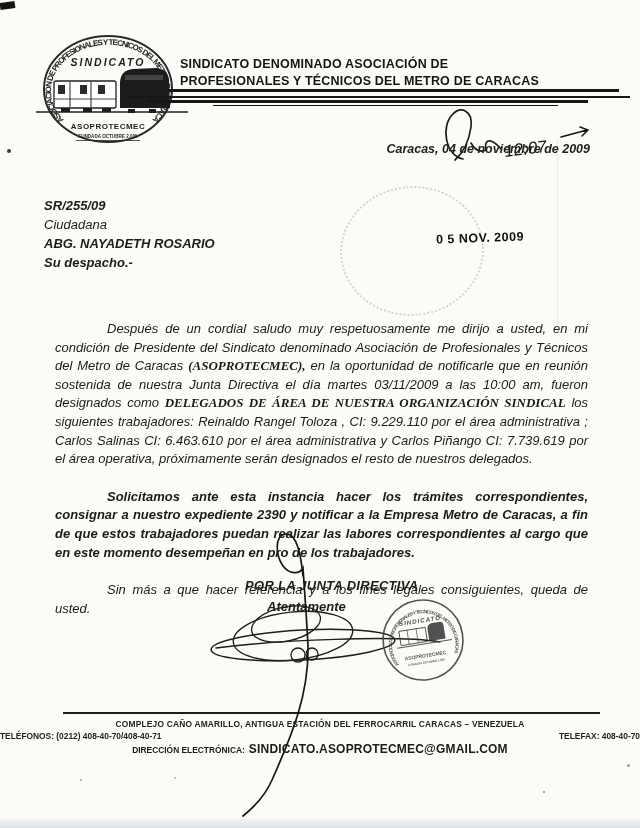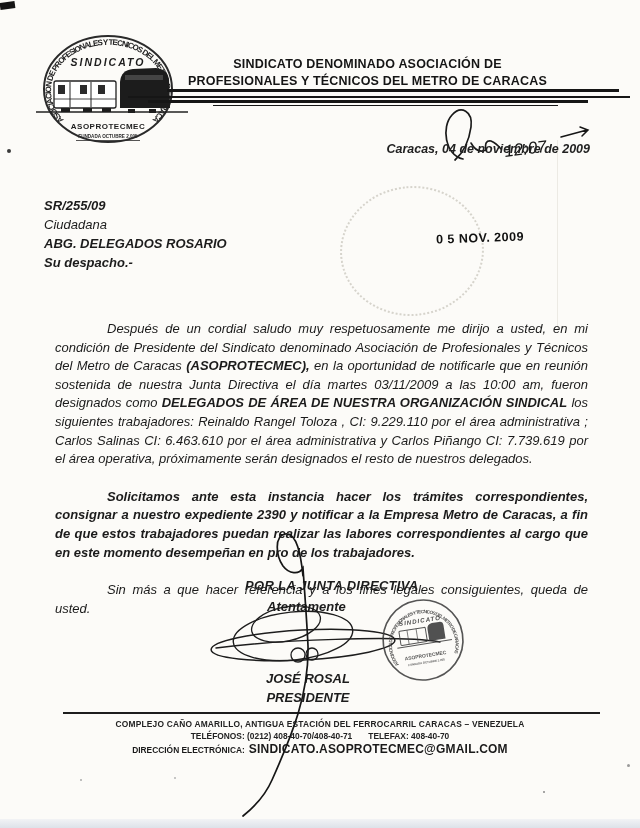--- a/index.html
+++ b/index.html
@@ -8,21 +8,21 @@
     width:640px;height:828px;
     background:#fcfbf8;
     overflow:hidden;
     font-family:"Liberation Sans",sans-serif;
     color:#1c1c1c;
   }
   
   .logo-svg{position:absolute;left:28px;top:24px;width:160px;height:132px;}
   .title-block{
     position:absolute;left:180px;top:56px;width:375px;
-    text-align:center;font-weight:bold;font-size:12.5px;line-height:16.5px;
+    text-align:left;font-weight:bold;font-size:12.5px;line-height:16.5px;
     letter-spacing:.2px;color:#151515;
   }
   .hrule{position:absolute;background:#161616;}
   .rule1{left:167px;top:89px;width:452px;height:2.5px;}
   .rule2{left:128px;top:96px;width:502px;height:2px;}
   .rule3{left:148px;top:100px;width:440px;height:2.5px;}
   .rule4{left:213px;top:105px;width:345px;height:1.3px;}
   .hand-time{position:absolute;left:415px;top:106px;width:190px;height:62px;}
   .date-line{
     position:absolute;right:50px;top:142px;width:300px;text-align:right;
@@ -42,38 +42,38 @@
     font-weight:bold;font-size:12.5px;letter-spacing:.5px;color:#101010;
     transform:rotate(-2deg);white-space:nowrap;
   }
   
   .body-text{
     position:absolute;left:55px;top:320px;width:533px;
     font-style:italic;font-size:13px;line-height:18.6px;
     text-align:justify;color:#1b1b1b;
   }
   .body-text p{margin:0 0 19px 0;text-indent:52px;}
-  .body-text .bold{font-weight:bold;}
+  .body-text .bold{font-weight:bold;font-family:Liberation Serif, serif;}
   .p-bold{font-weight:bold;}
   
   .por-junta{position:absolute;left:245px;top:578px;font-weight:bold;font-style:italic;font-size:13px;letter-spacing:.3px;}
   .atent{position:absolute;left:267px;top:599px;font-weight:bold;font-style:italic;font-size:13px;}
   .sig-svg{position:absolute;left:198px;top:598px;width:250px;height:95px;}
   .round-stamp{position:absolute;left:380px;top:597px;width:86px;height:86px;transform:rotate(-9deg);opacity:.88;}
   .sig-name{
     position:absolute;left:258px;top:669px;width:100px;text-align:center;
     font-weight:bold;font-style:italic;font-size:13px;line-height:19px;
   }
   
   .pen-svg{position:absolute;left:225px;top:528px;width:100px;height:292px;z-index:5;}
   
   .footer{position:absolute;left:0;top:712px;width:640px;}
   .footer-line{position:absolute;left:63px;top:0;width:537px;height:1.6px;background:#1d1d1d;}
   .f1{position:absolute;left:0;top:7px;width:640px;text-align:center;font-weight:bold;font-size:8.4px;letter-spacing:.2px;color:#222;}
-  .f2{position:absolute;left:0;top:19px;width:640px;display:flex;justify-content:center;gap:16px;font-weight:bold;font-size:8.4px;color:#222;}
+  .f2{position:absolute;left:0;top:19px;width:640px;display:flex;justify-content:space-between;gap:16px;font-weight:bold;font-size:8.4px;color:#222;}
   .f3{position:absolute;left:0;top:30px;width:640px;display:flex;justify-content:center;align-items:baseline;gap:4px;color:#1a1a1a;}
   .f3 .lbl{font-weight:bold;font-size:8.4px;}
   .f3 .email{font-weight:bold;font-size:12px;letter-spacing:.2px;}
   
   .corner-mark{position:absolute;left:0;top:2px;width:15px;height:7px;background:#151515;transform:rotate(-8deg);}
   .left-dot{position:absolute;left:7px;top:149px;width:4px;height:4px;background:#3a3a3a;border-radius:50%;}
   .speck{position:absolute;border-radius:50%;}
   .sp1{left:543px;top:791px;width:2px;height:2px;background:#8a8a8a;}
   .sp2{left:627px;top:764px;width:3px;height:3px;background:#9a9a9a;}
   .sp3{left:80px;top:779px;width:2px;height:2px;background:#ababab;}
@@ -142,21 +142,21 @@
     <path d="M 56,36 q 6,11 15,7 q -2,-10 5,-9 q 5,2 10,8" fill="none" stroke="#1a1a1a" stroke-width="1.6" stroke-linecap="round"></path>
     <text x="90" y="50" font-size="17" font-style="italic" fill="#161616" transform="rotate(-7 90 50)">12:07</text>
     <path d="M 146,30 L 172,23 M 165,20 L 173,23 L 167,29" fill="none" stroke="#161616" stroke-width="1.5" stroke-linecap="round"></path>
   </svg>
 
   <div class="date-line">Caracas, 04 de noviembre de 2009</div>
 
   <div class="ref-block">
     <div class="b">SR/255/09</div>
     <div>Ciudadana</div>
-    <div class="b">ABG. DELEGADOS ROSARIO</div>
+    <div class="b">ABG. NAYADETH ROSARIO</div>
     <div class="b">Su despacho.-</div>
   </div>
 
   <div class="recv-oval"></div>
   <div class="recv-date">0 5 NOV. 2009</div>
 
   <div class="body-text">
     <p><span>Después de un cordial saludo muy respetuosamente me dirijo a usted, en mi condición de Presidente del Sindicato denominado Asociación de Profesionales y Técnicos del Metro de Caracas </span><span class="bold">(ASOPROTECMEC),</span><span> en la oportunidad de notificarle que en reunión sostenida de nuestra Junta Directiva el día martes 03/11/2009 a las 10:00 am, fueron designados como </span><span class="bold">DELEGADOS DE ÁREA DE NUESTRA ORGANIZACIÓN SINDICAL</span><span> los siguientes trabajadores: Reinaldo Rangel Toloza , CI: 9.229.110 por el área administrativa ; Carlos Salinas CI: 6.463.610 por el área administrativa y Carlos Piñango CI: 7.739.619 por el área operativa, próximamente serán designados el resto de nuestros delegados.</span></p>
     <p class="p-bold">Solicitamos ante esta instancia hacer los trámites correspondientes, consignar a nuestro expediente 2390 y notificar a la Empresa Metro de Caracas, a fin de que estos trabajadores puedan realizar las labores correspondientes al cargo que en este momento desempeñan en pro de los trabajadores.</p>
     <p>Sin más a que hacer referencia y a los fines legales consiguientes, queda de usted.</p>
@@ -187,24 +187,20 @@
       <line x1="16" y1="46" x2="70" y2="46" stroke="#3f3f3f" stroke-width="1"></line>
       <rect x="20" y="30" width="26" height="14" rx="1" fill="none" stroke="#3f3f3f" stroke-width="1"></rect>
       <line x1="28" y1="30" x2="28" y2="44" stroke="#3f3f3f" stroke-width=".7"></line>
       <line x1="37" y1="30" x2="37" y2="44" stroke="#3f3f3f" stroke-width=".7"></line>
       <path d="M 48,44 L 48,32 Q 48,28 53,27 L 60,27 Q 64,27 64,31 L 64,44 Z" fill="#3a3a3a"></path>
     </g>
     <text x="42" y="59" text-anchor="middle" font-size="4.8" font-weight="bold" fill="#3f3f3f">ASOPROTECMEC</text>
     <text x="42" y="65" text-anchor="middle" font-size="2.8" font-weight="bold" fill="#4a4a4a">FUNDADA OCTUBRE 2.005</text>
   </svg>
 
-  <div class="sig-name">
-    <div>JOSÉ ROSAL</div>
-    <div>PRESIDENTE</div>
-  </div>
 
   <svg class="pen-svg" viewBox="0 0 100 292">
     <path d="M 78,48 C 76,28 72,4 60,6 C 49,8 51,28 58,38 C 64,46 74,47 78,40 C 80,70 82,95 83,118 C 84,165 68,205 47,252 C 40,268 28,280 18,288" fill="none" stroke="#161616" stroke-width="1.7" stroke-linecap="round"></path>
   </svg>
 
   <div class="footer">
     <div class="footer-line"></div>
     <div class="f1">COMPLEJO CAÑO AMARILLO, ANTIGUA ESTACIÓN DEL FERROCARRIL CARACAS – VENEZUELA</div>
     <div class="f2">
       <span>TELÉFONOS: (0212) 408-40-70/408-40-71</span>

